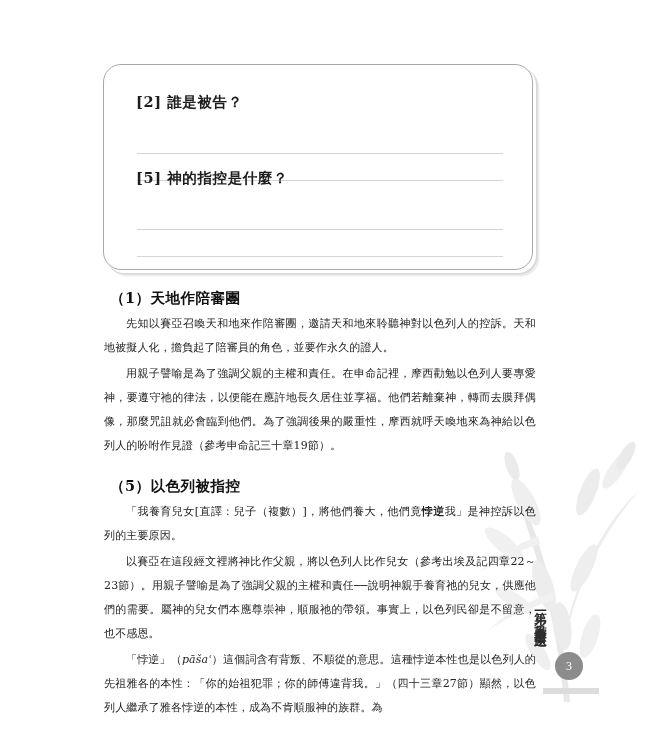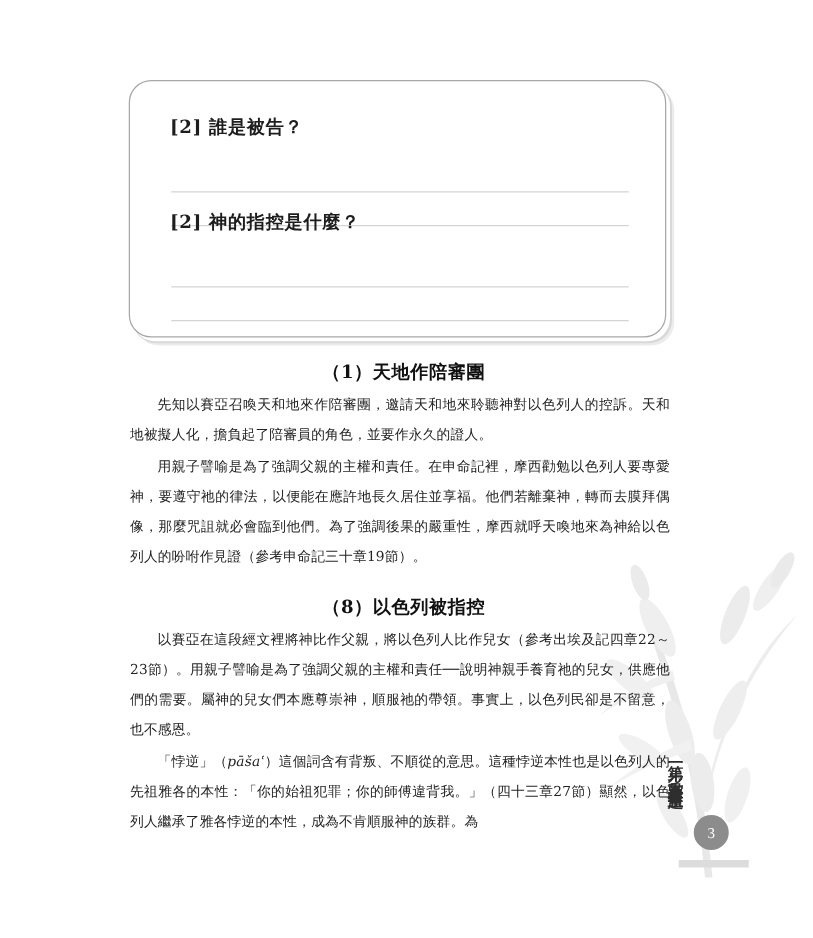--- a/index.html
+++ b/index.html
@@ -86,21 +86,20 @@
     width: 432px;
   }
 
   .section-heading {
     font-size: 14.5px;
     font-weight: bold;
     color: #111111;
     letter-spacing: 0.5px;
     margin: 0 0 3px 6px;
     line-height: 1.6;
-    text-align: center;
   }
 
   .section-block { margin-bottom: 4px; }
   .section-block.second { margin-top: 16px; }
 
   p.para {
     margin: 0;
     font-size: 11px;
     line-height: 24px;
     text-align: justify;
@@ -197,39 +196,40 @@
 
     <div class="q-block first">
       <div class="q-label">[2] 誰是被告？</div>
       <div class="write-lines">
         <div class="write-line"></div>
         <div class="write-line"></div>
       </div>
     </div>
 
     <div class="q-block second">
-      <div class="q-label">[2] 神的指控是什麼？</div>
+      <div class="q-label">[5] 神的指控是什麼？</div>
       <div class="write-lines">
         <div class="write-line"></div>
         <div class="write-line"></div>
       </div>
     </div>
 
   </div>
 
   <div class="content">
 
     <div class="section-block">
       <div class="section-heading">（1）天地作陪審團</div>
       <p class="para">先知以賽亞召喚天和地來作陪審團，邀請天和地來聆聽神對以色列人的控訴。天和地被擬人化，擔負起了陪審員的角色，並要作永久的證人。</p>
       <p class="para">用親子譬喻是為了強調父親的主權和責任。在申命記裡，摩西勸勉以色列人要專愛神，要遵守祂的律法，以便能在應許地長久居住並享福。他們若離棄神，轉而去膜拜偶像，那麼咒詛就必會臨到他們。為了強調後果的嚴重性，摩西就呼天喚地來為神給以色列人的吩咐作見證（參考申命記三十章19節）。</p>
     </div>
 
     <div class="section-block second">
-      <div class="section-heading">（8）以色列被指控</div>
+      <div class="section-heading">（5）以色列被指控</div>
+      <p class="para">「我養育兒女[直譯：兒子（複數）]，將他們養大，他們竟<b class="emph">悖逆</b>我」是神控訴以色列的主要原因。</p>
       <p class="para">以賽亞在這段經文裡將神比作父親，將以色列人比作兒女（參考出埃及記四章22～23節）。用親子譬喻是為了強調父親的主權和責任──說明神親手養育祂的兒女，供應他們的需要。屬神的兒女們本應尊崇神，順服祂的帶領。事實上，以色列民卻是不留意，也不感恩。</p>
       <p class="para">「悖逆」（<i class="translit">pāšaʿ</i>）這個詞含有背叛、不順從的意思。這種悖逆本性也是以色列人的先祖雅各的本性：「你的始祖犯罪；你的師傅違背我。」（四十三章27節）顯然，以色列人繼承了雅各悖逆的本性，成為不肯順服神的族群。為</p>
     </div>
 
   </div>
 
   <div class="running-head">
     <span>第一步</span><span class="rh-sep"></span><span>貫穿全書三主題</span>
   </div>
 

